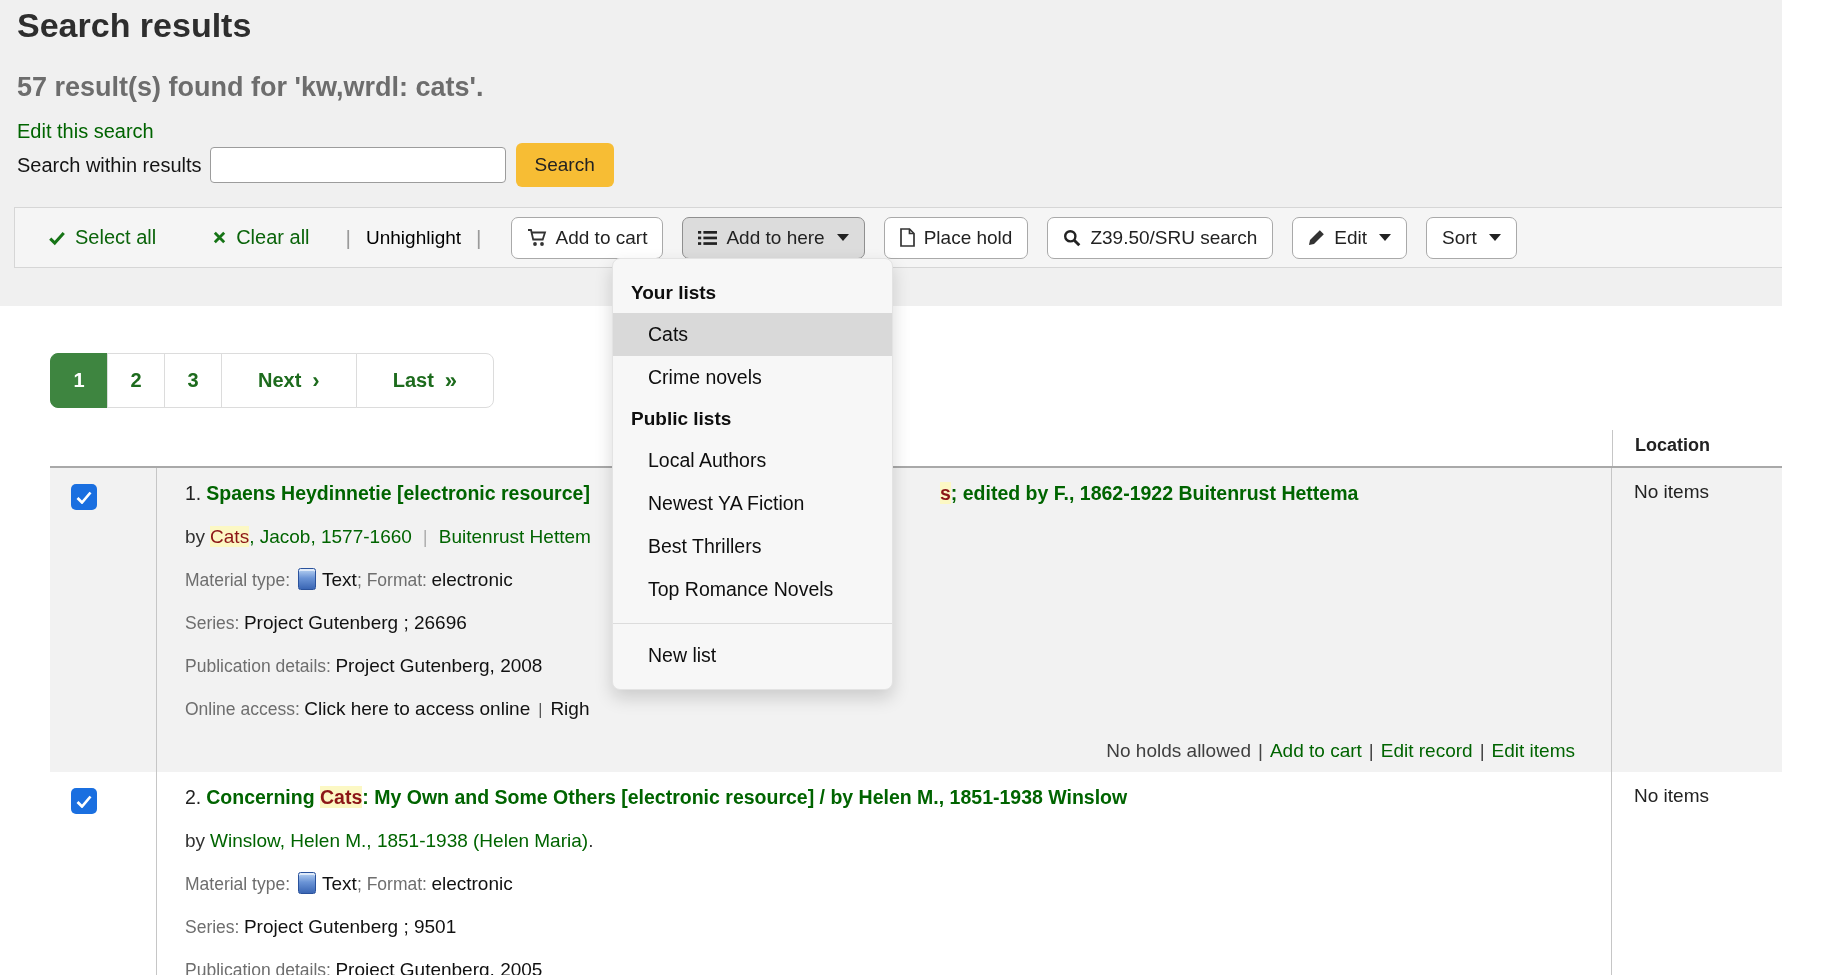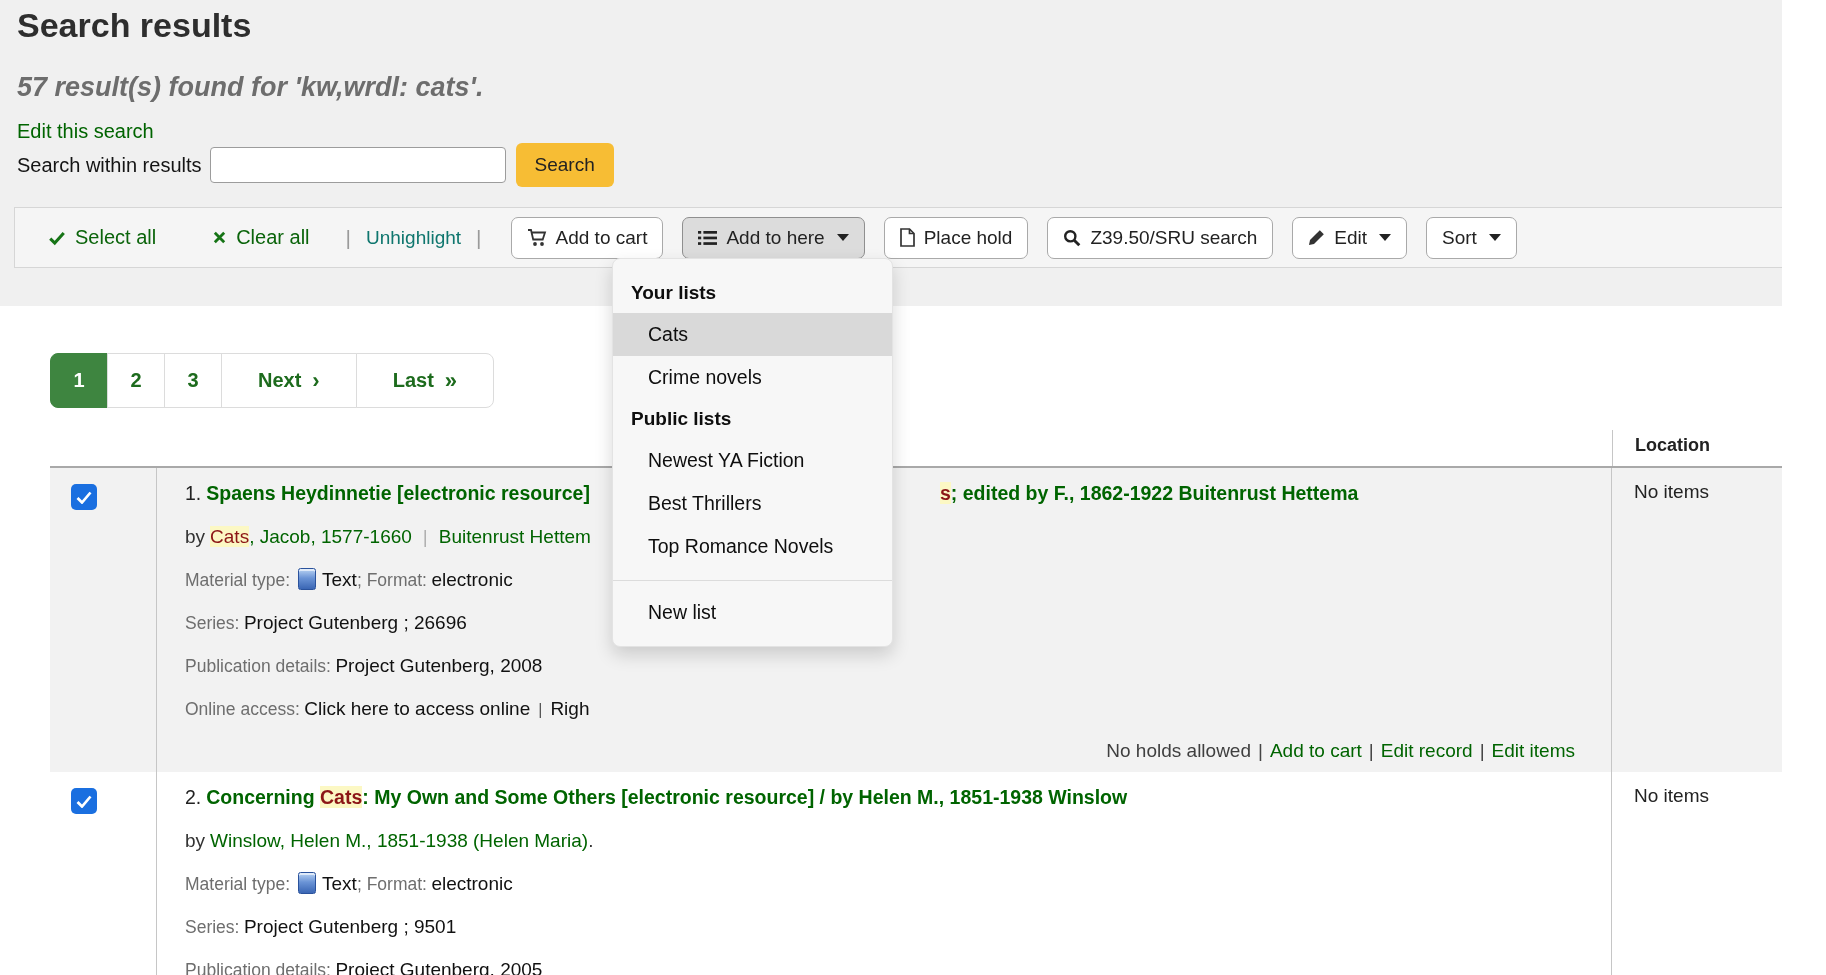--- a/index.html
+++ b/index.html
@@ -2,38 +2,38 @@
 <html><head>
 <meta charset="utf-8">
 <style>
   html,body{margin:0;padding:0;background:#fff;}
   #app{position:relative;width:1782px;height:975px;overflow:hidden;
        font-family:"Liberation Sans",sans-serif;color:#222;background:#fff;}
   .top-bg{position:absolute;left:0;top:0;width:1826px;height:306px;background:#f0f0f0;}
 
   
   .h1{position:absolute;left:17px;top:6px;font-size:34px;font-weight:bold;color:#2e2e2e;}
-  .count{position:absolute;left:17px;top:72px;font-size:27px;font-weight:bold;color:#6d6d6d;font-style:italic;}
+  .count{position:absolute;left:17px;top:72px;font-size:27px;font-weight:bold;color:#6d6d6d;}
   .edit-search{position:absolute;left:17px;top:120px;font-size:20px;color:#006400;text-decoration:none;cursor:pointer;}
   .search-row{position:absolute;left:17px;top:140px;display:flex;align-items:center;height:50px;}
   .search-row label{font-size:20px;color:#141414;margin-right:8px;}
   .search-row input{width:296px;height:36px;border:1px solid #9c9c9c;border-radius:4px;
        font-size:18px;padding:0 8px;background:#fff;box-sizing:border-box;}
   .search-btn{margin-left:10px;background:#f7bd34;border:none;border-radius:6px;
        padding:11px 19px;font-size:19px;color:#222;font-family:inherit;cursor:pointer;}
 
   
   .toolbar{position:absolute;left:14px;top:207px;width:1797px;height:61px;background:#f5f5f5;
        border:1px solid #d6d6d6;box-sizing:border-box;display:flex;align-items:center;font-size:19px;}
   .tb-link{display:flex;align-items:center;gap:9px;color:#0b640b;cursor:pointer;font-size:20px;}
   .sel-all{margin-left:33px;}
   .clr-all{margin-left:56px;}
   .tb-pipe{color:#9a9a9a;font-size:21px;margin:0 15px;}
   .tb-pipe.first{margin-left:36px;}
-  .unhl{color:#0f766e;cursor:pointer;}
+  .unhl{color:#000000;cursor:pointer;}
   .btn{display:flex;align-items:center;gap:9px;background:#fff;border:1px solid #a9a9a9;
        border-radius:7px;padding:9px 15px;color:#222;cursor:pointer;margin-left:19px;font-size:19px;white-space:nowrap;}
   .btn.first{margin-left:14px;}
   .btn.active{background:#dcdcdc;border-color:#8f8f8f;}
   .caret{width:0;height:0;border-left:6px solid transparent;border-right:6px solid transparent;
        border-top:7px solid #222;margin-left:3px;}
 
   
   .dropdown{position:absolute;left:612px;top:258px;width:281px;background:#f7f7f7;
        border:1px solid #e3e3e3;border-radius:8px;box-shadow:0 8px 18px rgba(0,0,0,.16);
@@ -167,20 +167,21 @@
       <span>Sort</span>
       <span class="caret"></span>
     </button>
   </div>
 
   <div class="dropdown">
     <div class="dd-header">Your lists</div>
     <div class="dd-item selected">Cats</div>
     <div class="dd-item">Crime novels</div>
     <div class="dd-header">Public lists</div>
+    <div class="dd-item">Local Authors</div>
     <div class="dd-item">Newest YA Fiction</div>
     <div class="dd-item">Best Thrillers</div>
     <div class="dd-item">Top Romance Novels</div>
     <div class="dd-divider"></div>
     <div class="dd-item">New list</div>
   </div>
 
   <div class="pager">
     <span class="page-btn active">1</span>
     <span class="page-btn">2</span>

